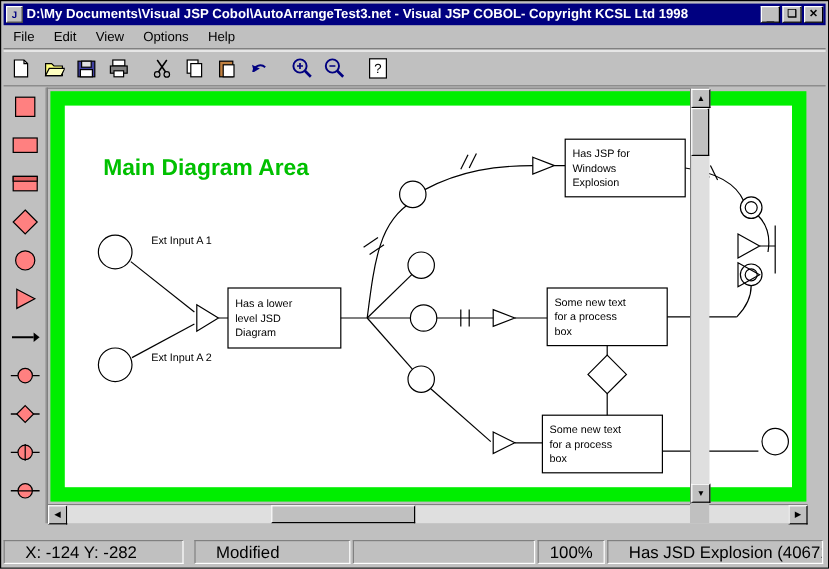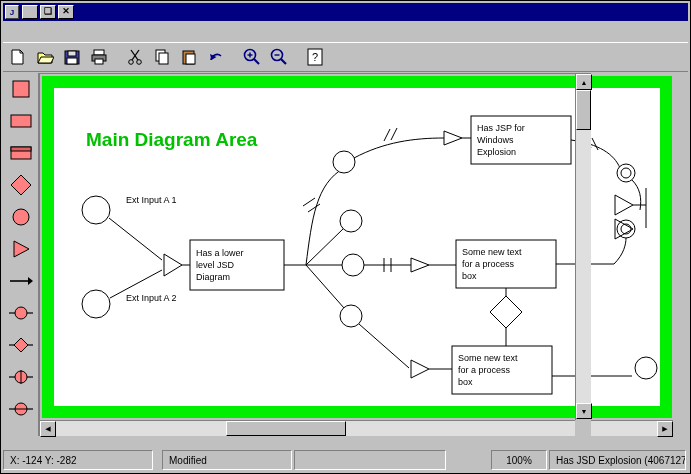--- a/index.html
+++ b/index.html
@@ -209,34 +209,34 @@
     display: flex;
     align-items: stretch;
     box-sizing: border-box;
   }
   .st-cell {
     background: #c0c0c0;
     border: 1px solid #808080;
     border-right-color: #fff;
     border-bottom-color: #fff;
     box-sizing: border-box;
-    font-size: 10px;
+    font-size: 14px;
     color: #000;
     display: flex;
     align-items: center;
-    padding: 0 6px;
+    padding: 0 17px;
     margin-right: 2px;
     overflow: hidden;
     white-space: nowrap;
   }
   .st-coords { width: 150px; }
   .st-gap { width: 7px; background: transparent; border: none; }
   .st-modified { width: 130px; }
   .st-blank { width: 152px; }
-  .st-zoom { width: 56px; justify-content: center; margin-left: 43px; }
+  .st-zoom { width: 56px; justify-content: center; }
   .st-info { flex: 1; }
 
   .diagram-label {
     font-family: "Liberation Sans", sans-serif;
     font-size: 19px;
     font-weight: bold;
     fill: #00c000;
   }
   .node-text {
     font-family: "Liberation Sans", sans-serif;
@@ -249,27 +249,35 @@
     fill: #000;
   }
 </style>
 </head>
 <body>
 
 <div id="app">
 
   <div class="titlebar">
     <div class="title-icon">J</div>
+    <div class="title-text">D:\My Documents\Visual JSP Cobol\AutoArrangeTest3.net - Visual JSP COBOL- Copyright KCSL Ltd 1998</div>
     <div class="title-buttons">
       <div class="tbtn min"><span class="glyph">_</span></div>
       <div class="tbtn"><span class="glyph">❑</span></div>
       <div class="tbtn"><span class="glyph">✕</span></div>
     </div>
   </div>
 
+  <div class="menubar">
+    <div class="menu-item">File</div>
+    <div class="menu-item">Edit</div>
+    <div class="menu-item">View</div>
+    <div class="menu-item">Options</div>
+    <div class="menu-item">Help</div>
+  </div>
 
   <div class="toolbar">
     <div class="tool">
       <svg width="18" height="18" viewBox="0 0 18 18">
         <path d="M3 2 h8 l3 3 v11 h-11 z" fill="#ffffff" stroke="#000000" stroke-width="1"></path>
         <path d="M11 2 v3 h3" fill="none" stroke="#000000" stroke-width="1"></path>
       </svg>
     </div>
     <div class="tool">
       <svg width="18" height="18" viewBox="0 0 18 18">

